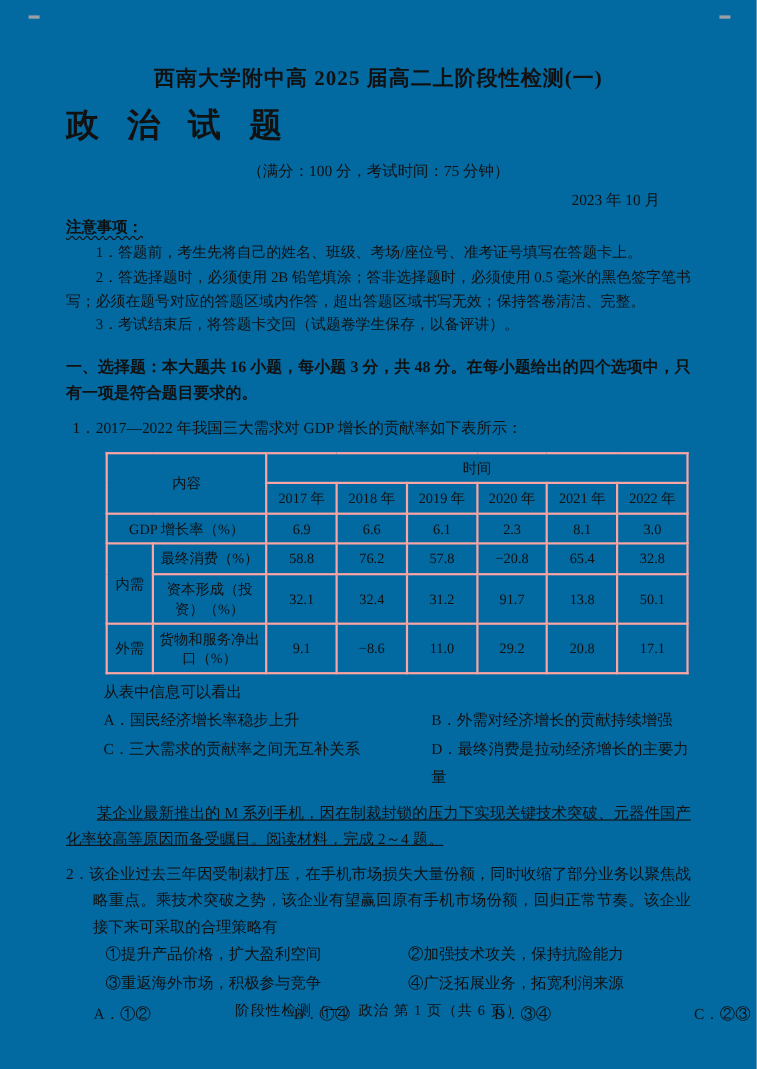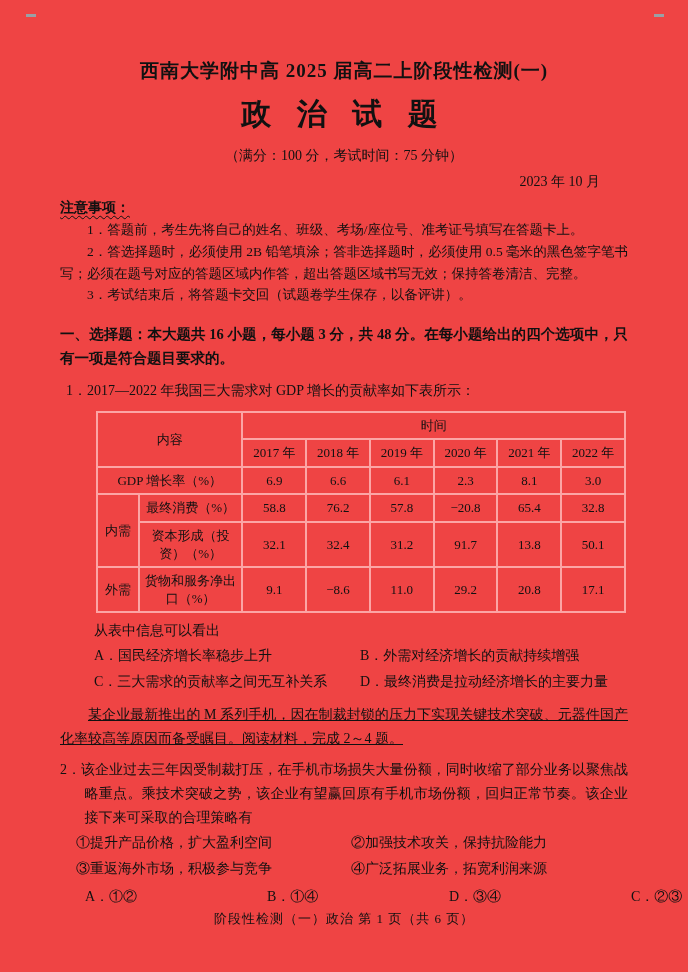--- a/index.html
+++ b/index.html
@@ -5,42 +5,41 @@
   * { box-sizing: border-box; margin: 0; padding: 0; }
   html, body { background: #ffffff; }
   body {
     font-family: "Liberation Serif", "DejaVu Serif", serif;
     color: #111;
   }
   .page {
     position: relative;
     width: 688px;
     height: 972px;
-    background: #ef4444;
+    background: #0369a1;
     padding: 58px 60px 0 60px;
     overflow: hidden;
   }
   .corner-mark {
     position: absolute;
     top: 14px;
     width: 10px;
     height: 3px;
     background: #9aa0a6;
   }
   .corner-mark.left  { left: 26px; }
   .corner-mark.right { right: 24px; }
 
   .exam-title {
     text-align: center;
     font-size: 19px;
     font-weight: bold;
     letter-spacing: 1px;
   }
   .subject-title {
-    text-align: center;
     font-size: 30px;
     font-weight: bold;
     letter-spacing: 9px;
     margin-top: 10px;
   }
   .exam-meta {
     text-align: center;
     font-size: 14px;
     margin-top: 12px;
   }
@@ -87,20 +86,21 @@
   col.c-label { width: 104px; }
   col.c-year  { width: 64px; }
 
   .q1-prompt { font-size: 14px; margin-left: 34px; margin-top: 4px; line-height: 1.7; }
 
   .option-row {
     display: flex;
     margin-left: 34px;
     font-size: 14px;
     line-height: 1.85;
+    gap: 32px;
   }
   .option-row .opt-left { width: 266px; flex: none; }
   .option-row .opt-right { flex: 1; }
 
   .passage {
     margin-top: 8px;
     font-size: 14px;
     line-height: 1.7;
     text-indent: 2em;
     text-align: justify;
@@ -110,21 +110,21 @@
   .q2-stem {
     margin-top: 8px;
     font-size: 14px;
     line-height: 1.7;
     padding-left: 1.75em;
     text-indent: -1.75em;
     text-align: justify;
   }
   .sub-option-row {
     display: flex;
-    margin-left: 16px;
+    margin-left: 36px;
     font-size: 14px;
     line-height: 1.9;
   }
   .sub-option-row .sub-left { width: 275px; flex: none; }
   .choice-row {
     display: flex;
     margin-left: 25px;
     font-size: 14px;
     line-height: 2.0;
     gap: 46px;

